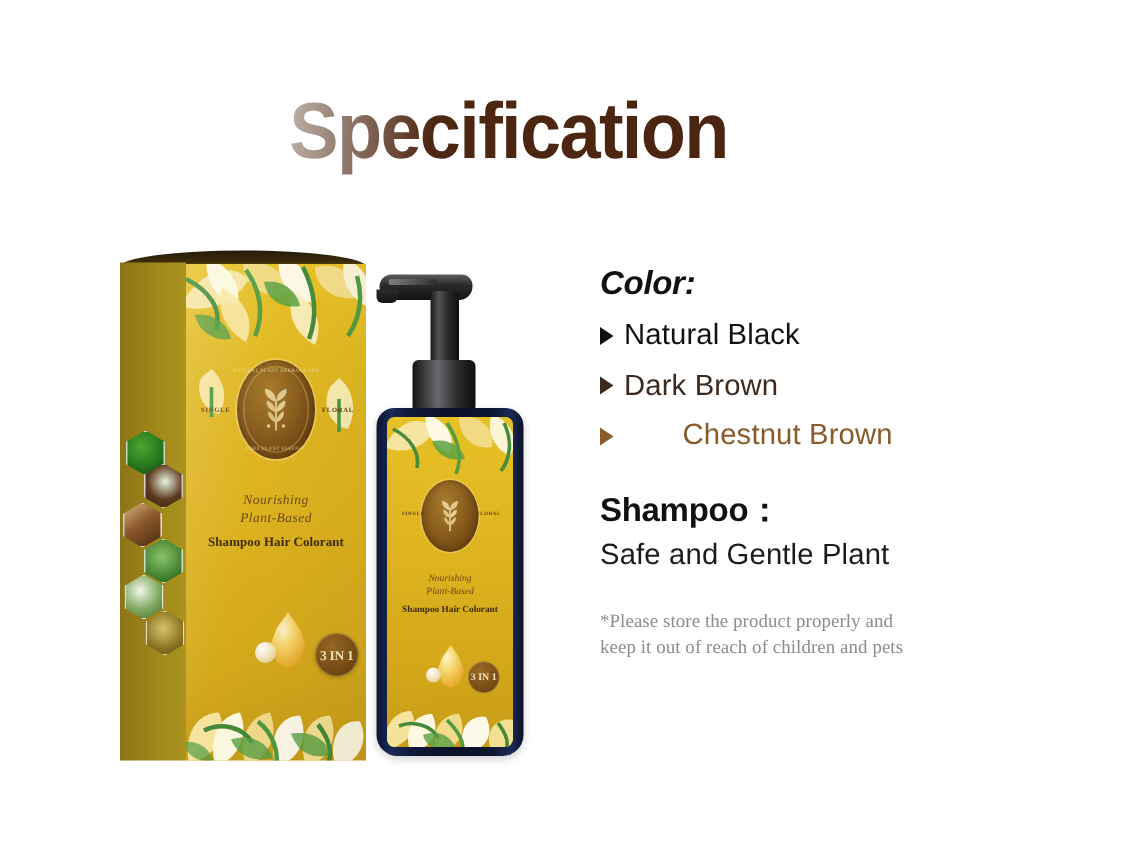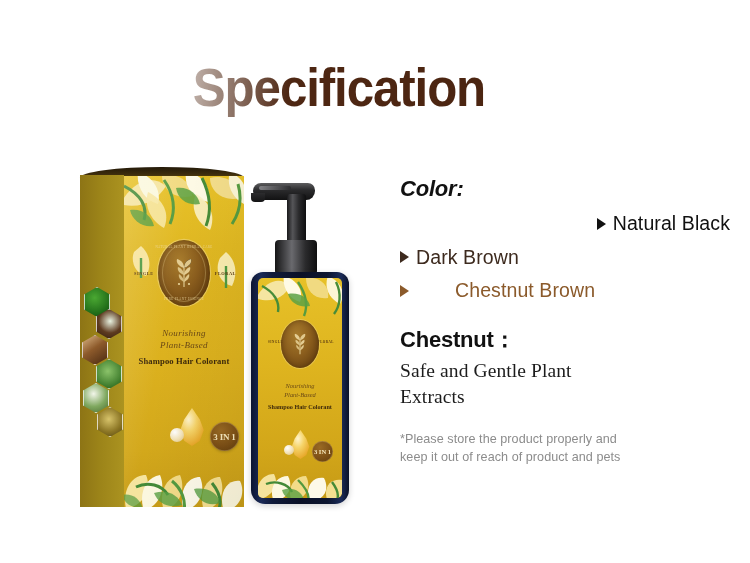--- a/index.html
+++ b/index.html
@@ -217,25 +217,25 @@
   }
   .tri {
     width:0; height:0;
     border-top:6px solid transparent; border-bottom:6px solid transparent;
     border-left:9px solid currentColor;
     flex:0 0 auto;
   }
   .material-h { margin-top:17px; margin-bottom:3px; }
   .material-body {
     font-size:19.5px; line-height:1.33; color:#1c1c1c;
-    letter-spacing:.1px; max-width:260px;font-family:Liberation Serif, serif;
+    letter-spacing:.1px; max-width:260px;
   }
   .note {
     margin-top:22px; font-size:12.6px; line-height:1.36;
-    color:#8c8c8c; letter-spacing:.05px; max-width:275px;
+    color:#8c8c8c; letter-spacing:.05px; max-width:275px;font-family:Liberation Serif, serif;
   }
 </style>
 </head>
 <body>
 
 <div class="page">
 
   <h1 class="title">Specification</h1>
 
   <div class="product">
@@ -395,39 +395,38 @@
         </div>
       </div>
     </div>
   </div>
 
   <div class="spec">
 
     <div class="spec-h color-h">Color:</div>
 
     <ul class="color-list">
-      <li class="color-item" style="color:#111111;justify-content:flex-end;">
+      <li class="color-item" style="color:#111111;">
         <span class="tri"></span>
         <span>Natural Black</span>
       </li>
       <li class="color-item" style="color:#3D2A1E;">
         <span class="tri"></span>
         <span>Dark Brown</span>
       </li>
       <li class="color-item" style="color:#8B5A2B;gap:46px;">
         <span class="tri"></span>
         <span>Chestnut Brown</span>
       </li>
     </ul>
 
-    <div class="spec-h material-h">Chestnut：</div>
+    <div class="spec-h material-h">Shampoo：</div>
     <div class="material-body">
       <div>Safe and Gentle Plant</div>
-      <div>Extracts</div>
     </div>
 
     <div class="note">
       <div>*Please store the product properly and</div>
-      <div>keep it out of reach of product and pets</div>
+      <div>keep it out of reach of children and pets</div>
     </div>
   </div>
 
 </div>
 
 </body></html>

